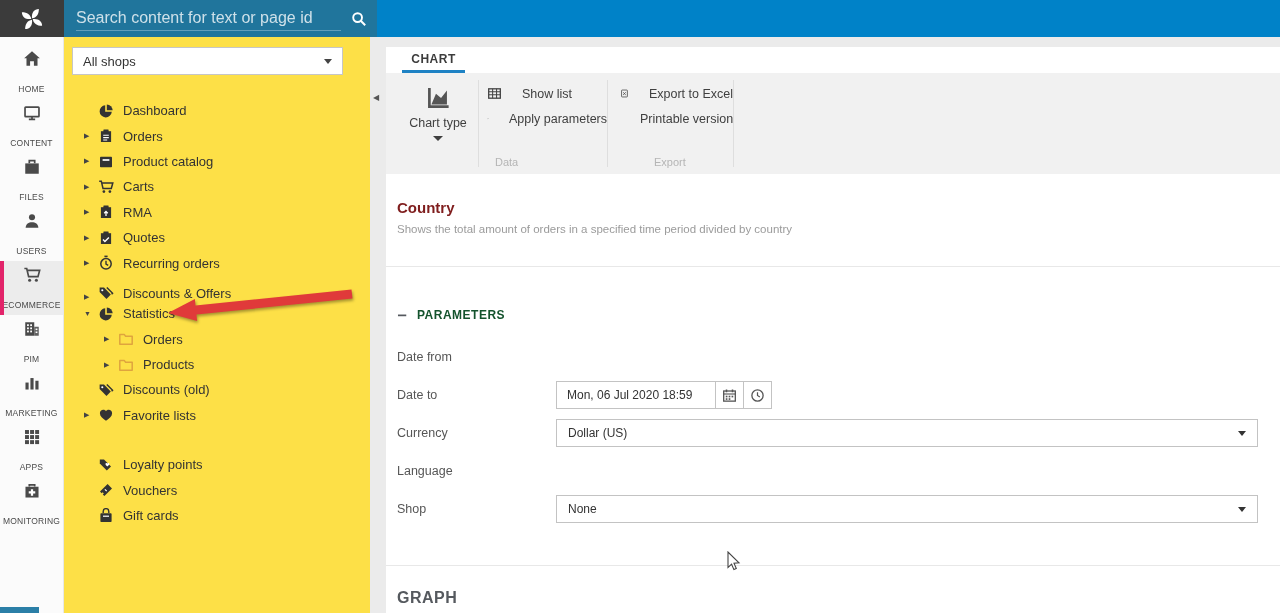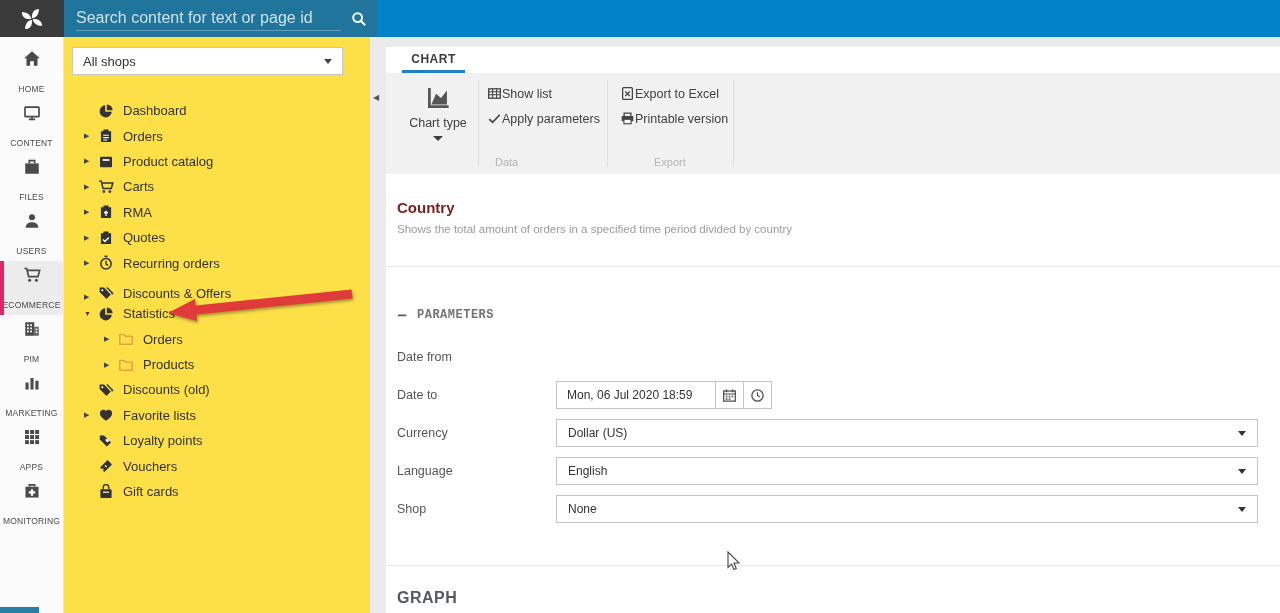--- a/index.html
+++ b/index.html
@@ -50,34 +50,34 @@
   .tab { position:absolute; left:16px; top:0; width:63px; height:26px; line-height:24px; text-align:center; font-size:12px; font-weight:bold; letter-spacing:.5px; color:#3c3c3c; border-bottom:3px solid var(--underline); cursor:pointer; }
   .ribbon { position:relative; height:101px; background:#f1f1f1; display:flex; padding-left:12px; }
   .rib-divider { position:absolute; top:7px; bottom:7px; width:1px; background:#dedede; }
   .grp { position:relative; height:100%; }
   .grp-chart { width:80px; display:flex; flex-direction:column; align-items:center; cursor:pointer; color:#3f3f3f; }
   .grp-chart .svgic { width:33px; height:27px; margin-top:11px; color:#555; }
   .grp-chart .ct-label { font-size:12.5px; margin-top:5px; }
   .grp-chart .ct-caret { margin-top:6px; width:0; height:0; border-left:5px solid transparent; border-right:5px solid transparent; border-top:5.5px solid #3f3f3f; }
   .grp-data { width:129px; padding:8px 0 0 9px; }
   .grp-export { width:126px; padding:8px 0 0 13px; }
-  .rib-btn { display:flex; align-items:center; gap:0; height:25px; font-size:12.5px; color:#404040; cursor:pointer; white-space:nowrap; }
+  .rib-btn { display:flex; align-items:center; gap:20px; height:25px; font-size:12.5px; color:#404040; cursor:pointer; white-space:nowrap; }
   .rib-btn .svgic { width:15px; height:15px; color:#444; }
   .grp-label { position:absolute; bottom:6px; font-size:11px; color:#b5b5b5; }
   .grp-data .grp-label { left:17px; }
   .grp-export .grp-label { left:47px; }
 
   .content { padding:0 22px 0 11px; }
   .report-head { margin-top:25px; }
   .report-title { font-size:15px; font-weight:bold; color:#7f1d1d; }
   .report-desc { margin-top:7px; font-size:11.5px; color:#9b9b9b; }
   .hr { height:1px; background:#e8e8e8; margin-left:-11px; margin-right:-22px; }
   .hr1 { margin-top:31px; }
   .hr2 { margin-top:42px; }
-  .sec-head { display:flex; align-items:center; margin-top:41px; color:#737373; cursor:pointer;font-family:Liberation Mono, monospace; }
+  .sec-head { display:flex; align-items:center; margin-top:41px; color:#14532d; cursor:pointer; }
   .sec-head .svgic { width:13px; height:13px; color:#55595e; }
   .sec-head .sec-label { margin-left:7px; font-size:12px; font-weight:bold; letter-spacing:.5px; }
   .graph-head { margin-top:23px; font-size:16px; font-weight:bold; letter-spacing:.5px; color:#55595e; }
 
   .param-rows { margin-top:21px; }
   .param-row { display:flex; align-items:center; margin-bottom:10px; height:28px; }
   .param-label { width:159px; font-size:12.5px; color:#565656; }
   .param-ctrl { display:flex; flex:1; height:28px; }
   .dt-input { width:160px; height:28px; border:1px solid #c3c3c3; font-size:12px; color:#333; padding:0 10px; font-family:inherit; outline:none; background:#fff; }
   .dt-btn { width:28px; height:28px; border:1px solid #c3c3c3; border-left:none; background:#fff; display:flex; align-items:center; justify-content:center; color:#555; cursor:pointer; }
@@ -311,21 +311,21 @@
             </svg></span>
           <span class="tree-label">Discounts (old)</span>
         </div>
         <div class="tree-row" style="padding-left: 16px;">
           <span class="tree-caret">▶</span>
           <span class="tree-ic"><svg class="svgic" viewBox="0 0 16 16" fill="currentColor">
               <path d="M8 13.8C4.6 11.6 1.9 9.3 1.9 6.3c0-2 1.5-3.5 3.4-3.5 1.3 0 2.2.6 2.7 1.4.5-.8 1.4-1.4 2.7-1.4 1.9 0 3.4 1.5 3.4 3.5 0 3-2.7 5.3-6.1 7.5z"></path>
             </svg></span>
           <span class="tree-label">Favorite lists</span>
         </div>
-        <div class="tree-row" style="padding-left: 16px;">
+        <div class="tree-row" style="padding-left: 16px; margin-top: 24px;">
           <span class="tree-caret"></span>
           <span class="tree-ic"><svg class="svgic" viewBox="0 0 16 16" fill="currentColor">
               <path d="M1.8 2.4v4.2l7 7 4.2-4.2-7-7z"></path>
               <path d="M9.3 9.4c1.2-.8 2-1.5 2-2.4 0-.6-.5-1-1-1-.4 0-.7.2-.9.5-.2-.3-.5-.5-.9-.5-.6 0-1 .4-1 1 0 .9.7 1.6 1.8 2.4z" fill="#fff"></path>
             </svg></span>
           <span class="tree-label">Loyalty points</span>
         </div>
         <div class="tree-row" style="padding-left: 16px;">
           <span class="tree-caret"></span>
           <span class="tree-ic"><svg class="svgic" viewBox="0 0 16 16" fill="currentColor">
@@ -450,26 +450,20 @@
             <span class="param-label">Currency</span>
             <span class="param-ctrl">
               <span class="select">
                 <span>Dollar (US)</span>
                 <span class="sel-caret"></span>
               </span>
             </span>
           </div>
           <div class="param-row">
             <span class="param-label">Language</span>
-            <span class="param-ctrl">
-              <span class="select">
-                <span>English</span>
-                <span class="sel-caret"></span>
-              </span>
-            </span>
           </div>
           <div class="param-row">
             <span class="param-label">Shop</span>
             <span class="param-ctrl">
               <span class="select">
                 <span>None</span>
                 <span class="sel-caret"></span>
               </span>
             </span>
           </div>

